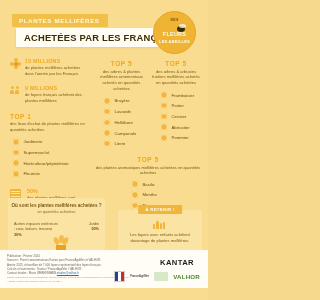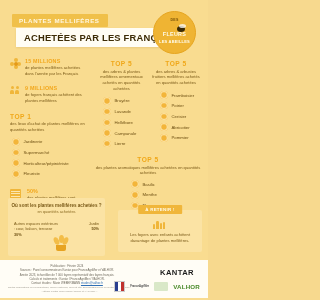--- a/index.html
+++ b/index.html
@@ -153,23 +153,22 @@
     border-radius:1.2px 1.2px 0 0;}
   .rpanel .rico em:nth-child(1){left:0;height:5px;}
   .rpanel .rico em:nth-child(2){left:3.3px;height:8px;}
   .rpanel .rico em:nth-child(3){left:6.6px;height:6px;}
   .rpanel .rico em:nth-child(4){left:9.9px;height:7px;}
   .rpanel .rtxt{position:absolute;left:5px;right:5px;top:22px;
     font-size:4.1px;line-height:1.45;color:#7a5a18;text-align:center;}
 
   
   .footer{
-    position:absolute;left:0;bottom:2px;width:208px;height:38px;
+    position:absolute;left:0;bottom:12px;width:208px;height:38px;
     background:#fffdf6;
-    text-align:center;
   }
   .fnotes{position:absolute;left:7px;top:4px;width:120px;
     font-size:2.9px;line-height:1.5;color:#6f6a5e;}
   .fnotes .lnk{color:#2f6fb5;text-decoration:underline;}
   .fdis{position:absolute;left:7px;top:26px;width:125px;
     font-size:2.5px;line-height:1.45;color:#9b968c;}
   .kantar{position:absolute;right:14px;top:8px;
     font-size:7.6px;font-weight:bold;color:#1c1c1c;letter-spacing:.4px;}
   .flogos{position:absolute;right:8px;top:21px;display:flex;align-items:center;gap:5px;}
   .flogos .lg{font-size:2.7px;line-height:1.15;color:#4a4a4a;font-weight:bold;}

